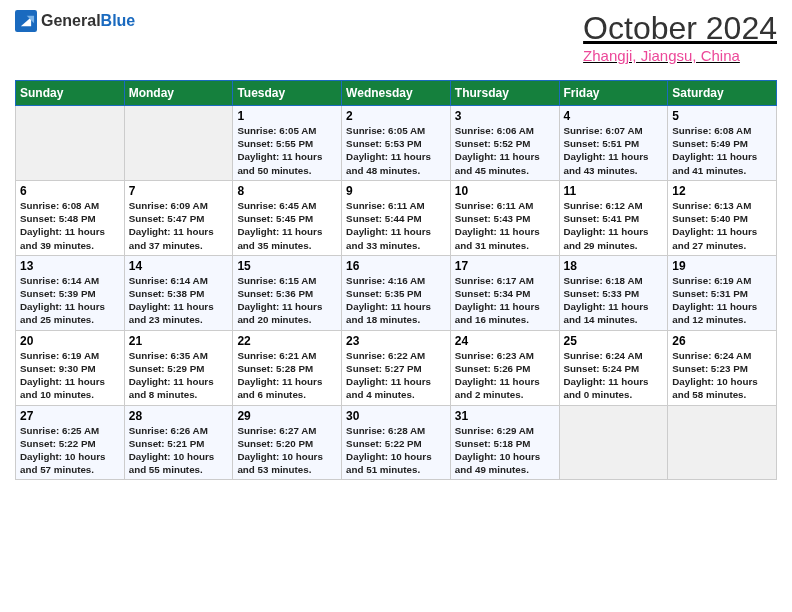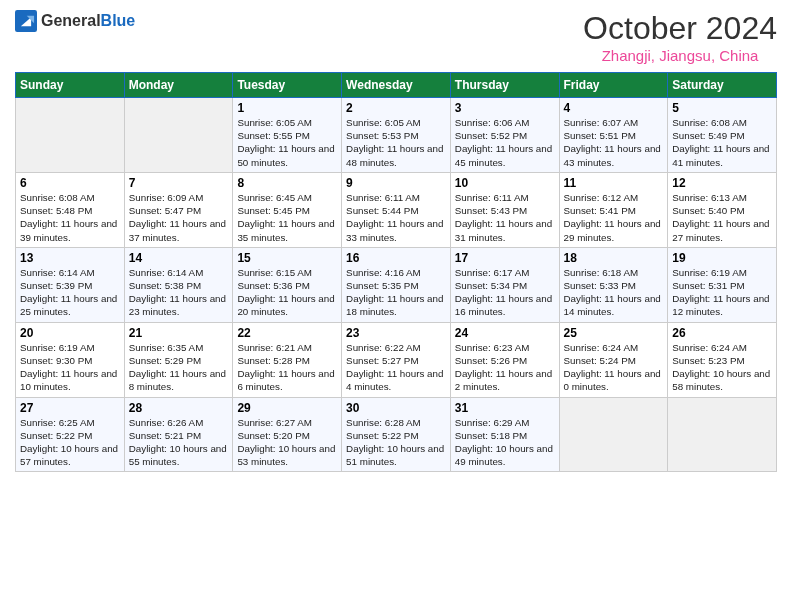--- a/index.html
+++ b/index.html
@@ -13,21 +13,21 @@
     .page {
       width: 792px;
       height: 612px;
       background: #fff;
       padding: 10px 15px 10px 15px;
     }
     .header {
       display: flex;
       justify-content: space-between;
       align-items: flex-start;
-      margin-bottom: 8px;
+      margin-bottom: 16px;
     }
     .logo {
       display: flex;
       align-items: center;
       gap: 4px;
     }
     .logo-text-general {
       font-size: 16px;
       font-weight: bold;
       color: #333;
@@ -37,21 +37,22 @@
       font-size: 16px;
       font-weight: bold;
       color: #1a6abf;
       line-height: 1.1;
     }
     .logo-icon {
       width: 22px;
       height: 22px;
     }
     .title-block {
-      text-align: center;
+      text-align: left;
+      text-decoration: underline;
     }
     .main-title {
       font-size: 32px;
       color: #333;
       font-weight: normal;
     }
     .subtitle {
       font-size: 15px;
       color: #ec4899;
     }
@@ -86,20 +87,21 @@
     .day-number {
       font-weight: bold;
       font-size: 12px;
       margin-bottom: 1px;
       color: #000;
     }
     .day-info {
       color: #222;
       font-size: 9.8px;
       line-height: 1.35;
+      font-weight: bold;
     }
     .empty-cell {
       background: #f0f0f0 !important;
     }
   </style>
 </head>
 <body>
 <div class="page">
 
   <div class="header">

